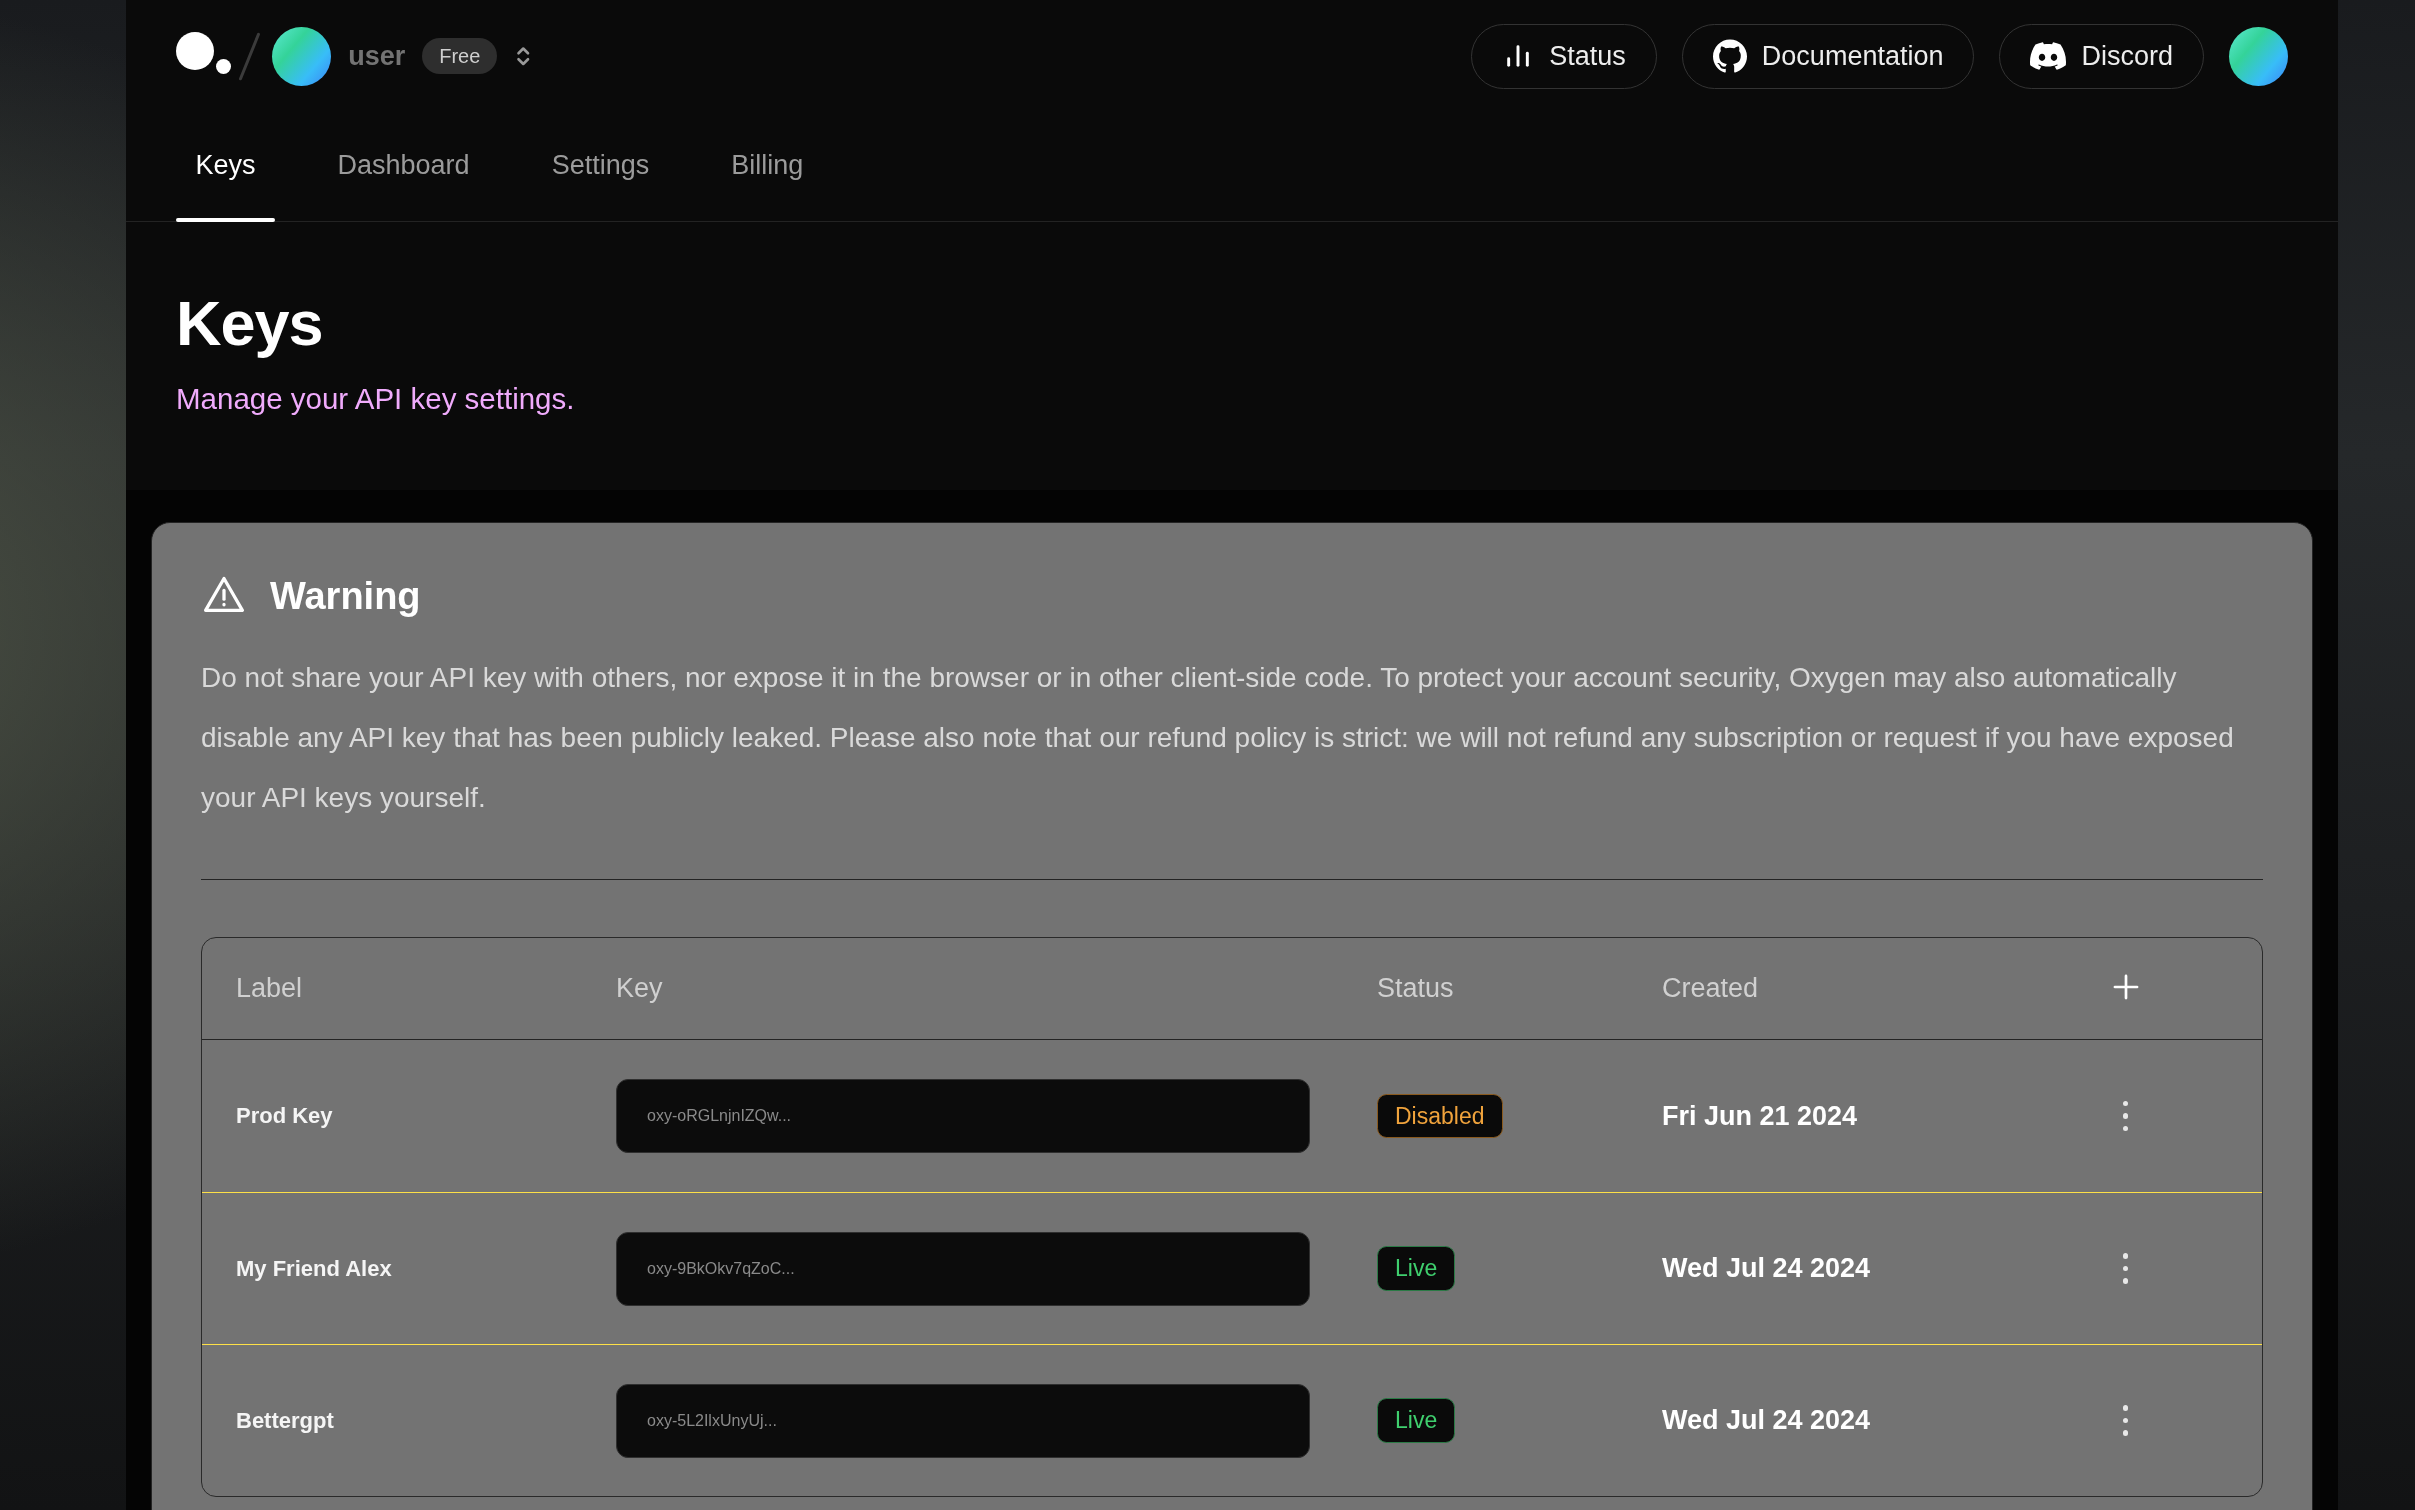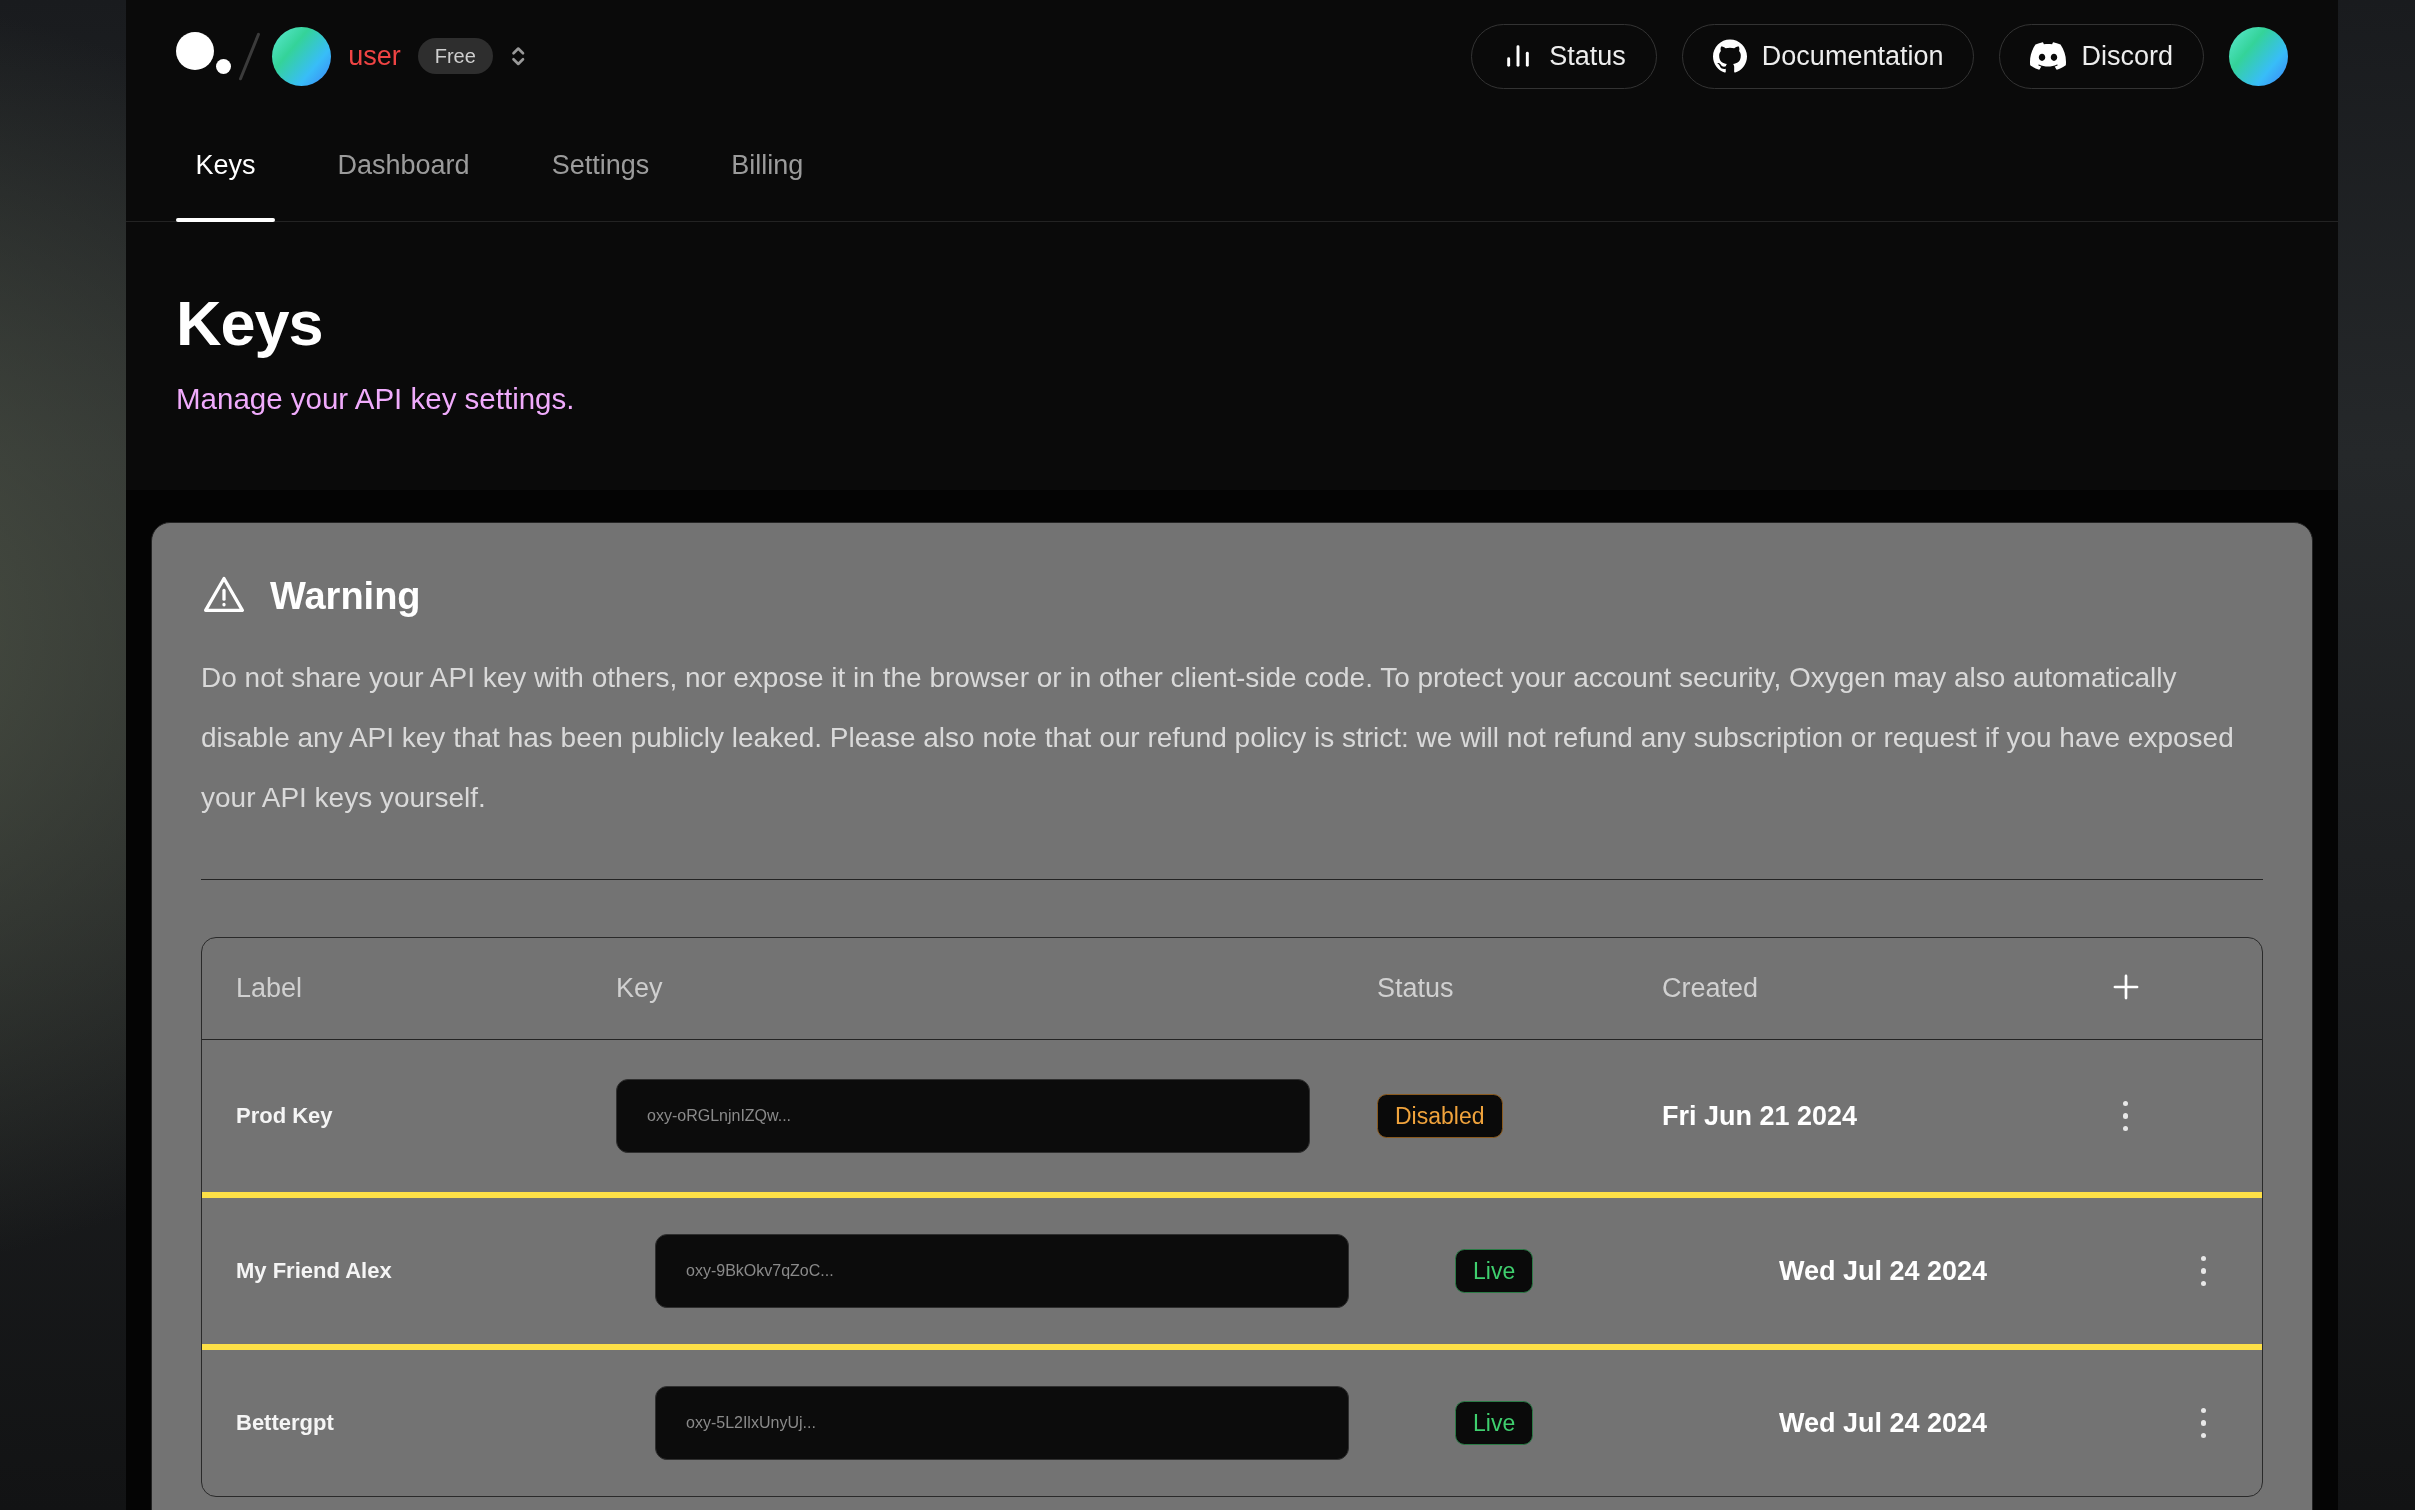--- a/index.html
+++ b/index.html
@@ -23,21 +23,21 @@
   .header { height:112px; display:flex; align-items:center; padding:0 50px; }
   .logo { position:relative; width:59px; height:59px; flex:0 0 auto; }
   .logo .big   { position:absolute; left:0; top:5.7px;  width:38px; height:38px; border-radius:50%; background:#fff; }
   .logo .small { position:absolute; left:40px; top:32px; width:15px; height:15px; border-radius:50%; background:#fff; }
   .slash { width:2.9px; height:51px; background:#3b3b3b; transform:rotate(22deg); border-radius:1.9px; margin:0 21px 0 13.3px; }
   .avatar {
     width:59px; height:59px; border-radius:50%; flex:0 0 auto;
     background:linear-gradient(130deg,#5eead4 0%,#34d399 35%,#38bdf8 70%,#3b82f6 100%);
   }
   .user-switcher { display:flex; align-items:center; cursor:pointer; }
-  .user-name { font-size:27px; font-weight:400; color:#ef4444; margin-left:17px; }
+  .user-name { font-size:27px; font-weight:700; color:#737373; margin-left:17px; }
   .plan-badge {
     margin-left:17px; background:#2e2e2e; color:#cfcfcf; font-size:20px; font-weight:500;
     padding:6.7px 17px; border-radius:950px;
   }
   .chevrons { margin-left:11.4px; display:flex; align-items:center; }
   .header-right { margin-left:auto; display:flex; align-items:center; gap:25px; }
   .pill-btn {
     height:65px; padding:0 30px; border:1px solid #333; border-radius:950px;
     display:flex; align-items:center; gap:15px; font-size:27px; color:#ededed;
     background:transparent; cursor:pointer;
@@ -69,21 +69,21 @@
   .card-divider { margin-top:51px; border-top:1px solid #242424; }
 
   
   .keys-table { margin-top:57px; border:1px solid #2a2a2a; border-radius:15px; overflow:hidden; }
   .trow {
     display:grid; grid-template-columns:380px 761px 285px 361px 1fr;
     padding:0 34px; align-items:center;
   }
   .thead { height:102px; font-size:27px; color:#d0d0d0; border-bottom:1px solid #242424; }
   .drow { height:152px; }
-  .drow + .drow { border-top:6px solid #fde047;gap:39px; }
+  .drow + .drow { border-top:1px solid #fde047; }
   .cell-label { font-size:22px; font-weight:700; color:#f5f5f5; }
   .key-box {
     width:694px; height:74px; border:1px solid #2f2f2f; border-radius:12px; background:#0c0c0c;
     display:flex; align-items:center; padding:0 30px; font-size:16px; color:#8a8a8a; cursor:text;
   }
   .badge {
     display:inline-flex; align-items:center; padding:7.6px 17px; border-radius:9.5px;
     font-size:23px; font-weight:500; background:#0a0a0a; width:fit-content;
   }
   .badge.amber { color:#f0a33c; border:1px solid #8a5a1e; }

